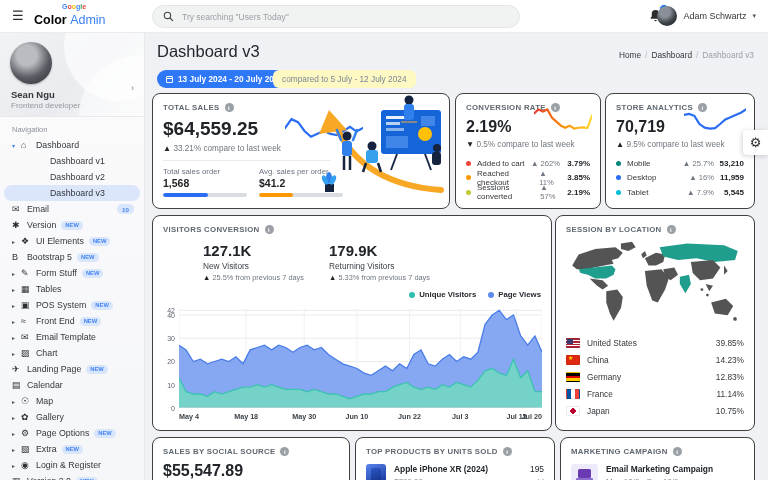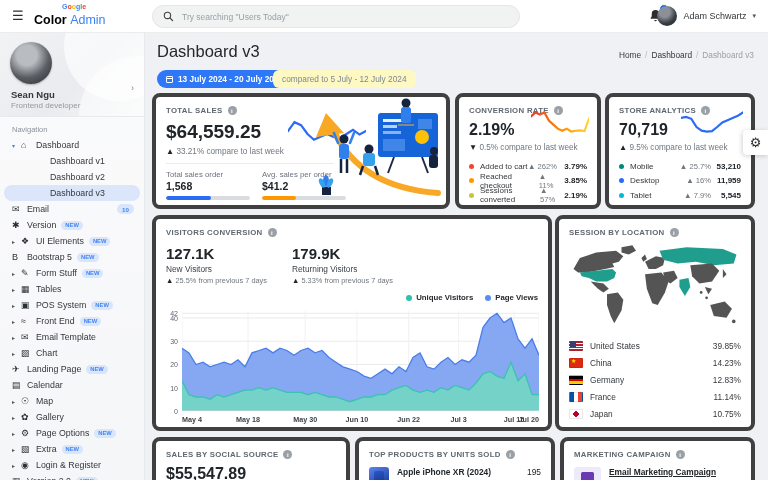--- a/index.html
+++ b/index.html
@@ -53,21 +53,21 @@
   .breadcrumb { position:absolute; right:14px; top:17px; font-size:8.3px; color:#33373b; }
   .breadcrumb .sep { color:#b8bcc1; margin:0 4px; }
   .breadcrumb .current { color:#9aa0a6; }
   .crumb-link { cursor:pointer; }
   .date-btn { position:absolute; left:12px; top:37px; height:18px; background:#2e78f7; border-radius:9px; color:#fff; font-size:8.3px; font-weight:700; display:flex; align-items:center; padding:0 9px; gap:5px; cursor:pointer; border:none; }
   .cal-ic { width:7px; height:7px; border:1px solid #fff; border-radius:1px; position:relative; }
   .cal-ic::before { content:""; position:absolute; left:0; right:0; top:1px; height:1.5px; background:#fff; }
   .date-caret { font-size:6px; }
   .compare-chip { position:absolute; left:128px; top:37px; height:18px; background:#fef9c3; border-radius:6px; color:#7b8696; font-size:8.3px; display:flex; align-items:center; padding:0 9px; }
 
-  .card { position:absolute; background:#fff; border:4px solid #404040; border-radius:8px; }
+  .card { position:absolute; background:#fff; border:1px solid #404040; border-radius:8px; }
   .card-title { display:flex; align-items:center; gap:5px; font-size:7.8px; font-weight:700; letter-spacing:.3px; color:#5f6770; }
   .info-ic { width:9px; height:9px; border-radius:50%; background:#9aa0a6; color:#fff; font-size:6px; font-weight:700; display:inline-flex; align-items:center; justify-content:center; font-style:normal; }
 
   
   #card-total { left:7px; top:60px; width:298px; height:116px; padding:9px 10px; overflow:hidden; }
   #card-conv  { left:310px; top:60px; width:146px; height:116px; padding:9px 10px; }
   #card-sess  { left:460px; top:60px; width:150px; height:116px; padding:9px 10px; }
   .big-value { font-size:19px; font-weight:700; color:#212529; margin-top:6px; }
   #card-conv .big-value, #card-sess .big-value { font-size:16px; }
   .change-line { font-size:8.2px; color:#70777f; margin-top:4px; }
@@ -89,21 +89,21 @@
 
   .mini-rows { margin-top:7px; }
   .mini-row { display:flex; align-items:center; height:14.5px; font-size:8px; }
   .dot { width:5px; height:5px; border-radius:50%; margin-right:6px; flex:0 0 auto; }
   .mini-label { color:#33373b; }
   .mini-change { margin-left:auto; color:#70777f; font-size:7.6px; }
   .mini-value { width:30px; text-align:right; font-weight:700; color:#212529; font-size:8px; }
 
   
   #card-visitors { left:7px; top:182px; width:400px; height:216px; padding:9px 10px; }
-  .va-stats { display:flex; margin-top:8px; }
+  .va-stats { display:flex; margin-top:8px;margin-left:40px; }
   .va-stat { width:126px; }
   .va-stat .val { font-size:15px; font-weight:700; }
   .va-stat .lbl { font-size:8.3px; color:#3c4248; margin-top:2px; }
   .va-stat .chg { font-size:7.4px; color:#70777f; margin-top:2px; }
   .va-stat .chg b { color:#212529; font-weight:400; }
   .legend { position:absolute; right:10px; top:74px; display:flex; gap:12px; }
   .legend-item { display:flex; align-items:center; gap:4px; font-size:7.8px; font-weight:700; color:#25292e; cursor:pointer; }
   .legend-dot { width:6px; height:6px; border-radius:50%; }
   #chart-wrap { position:absolute; left:26px; right:9px; top:92px; height:100px; }
   #chart-wrap svg { width:100%; height:100%; display:block; }
@@ -135,21 +135,21 @@
   .thumb-phone { width:20px; height:27px; border-radius:3px; background:linear-gradient(150deg,#5b84ef 0%,#1a3fa0 70%); position:relative; }
   .thumb-phone::before { content:""; position:absolute; left:5px; top:4px; right:5px; bottom:4px; border-radius:2px; background:linear-gradient(160deg,#2c56c9,#0e2a73); }
   .prod-name { font-size:8.4px; font-weight:700; color:#212529; }
   .prod-price { font-size:8px; color:#83888e; margin-top:3px; }
   .prod-qty { margin-left:auto; text-align:right; }
   .prod-qty .q { font-size:8.4px; color:#212529; }
   .prod-qty .u { font-size:8px; color:#83888e; margin-top:3px; }
   .thumb-campaign { width:27px; height:21px; border-radius:3px; background:#eceafb; position:relative; flex:0 0 auto; }
   .thumb-campaign::before { content:""; position:absolute; left:7px; top:5px; width:13px; height:9px; border-radius:1.5px; background:#6a3ab2; }
   .thumb-campaign::after { content:""; position:absolute; left:5px; top:14px; width:17px; height:2.5px; border-radius:1px; background:#8e6fd0; }
-  .camp-name { font-size:8.4px; font-weight:700;text-decoration:underline; }
+  .camp-name { font-size:8.4px; font-weight:700; }
   .camp-date { font-size:8px; color:#83888e; margin-top:3px; }
 
   
   .gear-float { position:absolute; right:0; top:130px; width:25px; height:25px; background:#fff; border-radius:4px 0 0 4px; box-shadow:-1px 1px 5px rgba(0,0,0,.18); display:flex; align-items:center; justify-content:center; font-size:13px; color:#2d2d2d; z-index:9; cursor:pointer; }
 </style>
 </head>
 <body>
 
 <div class="header">
   <span class="hamburger">☰</span>

